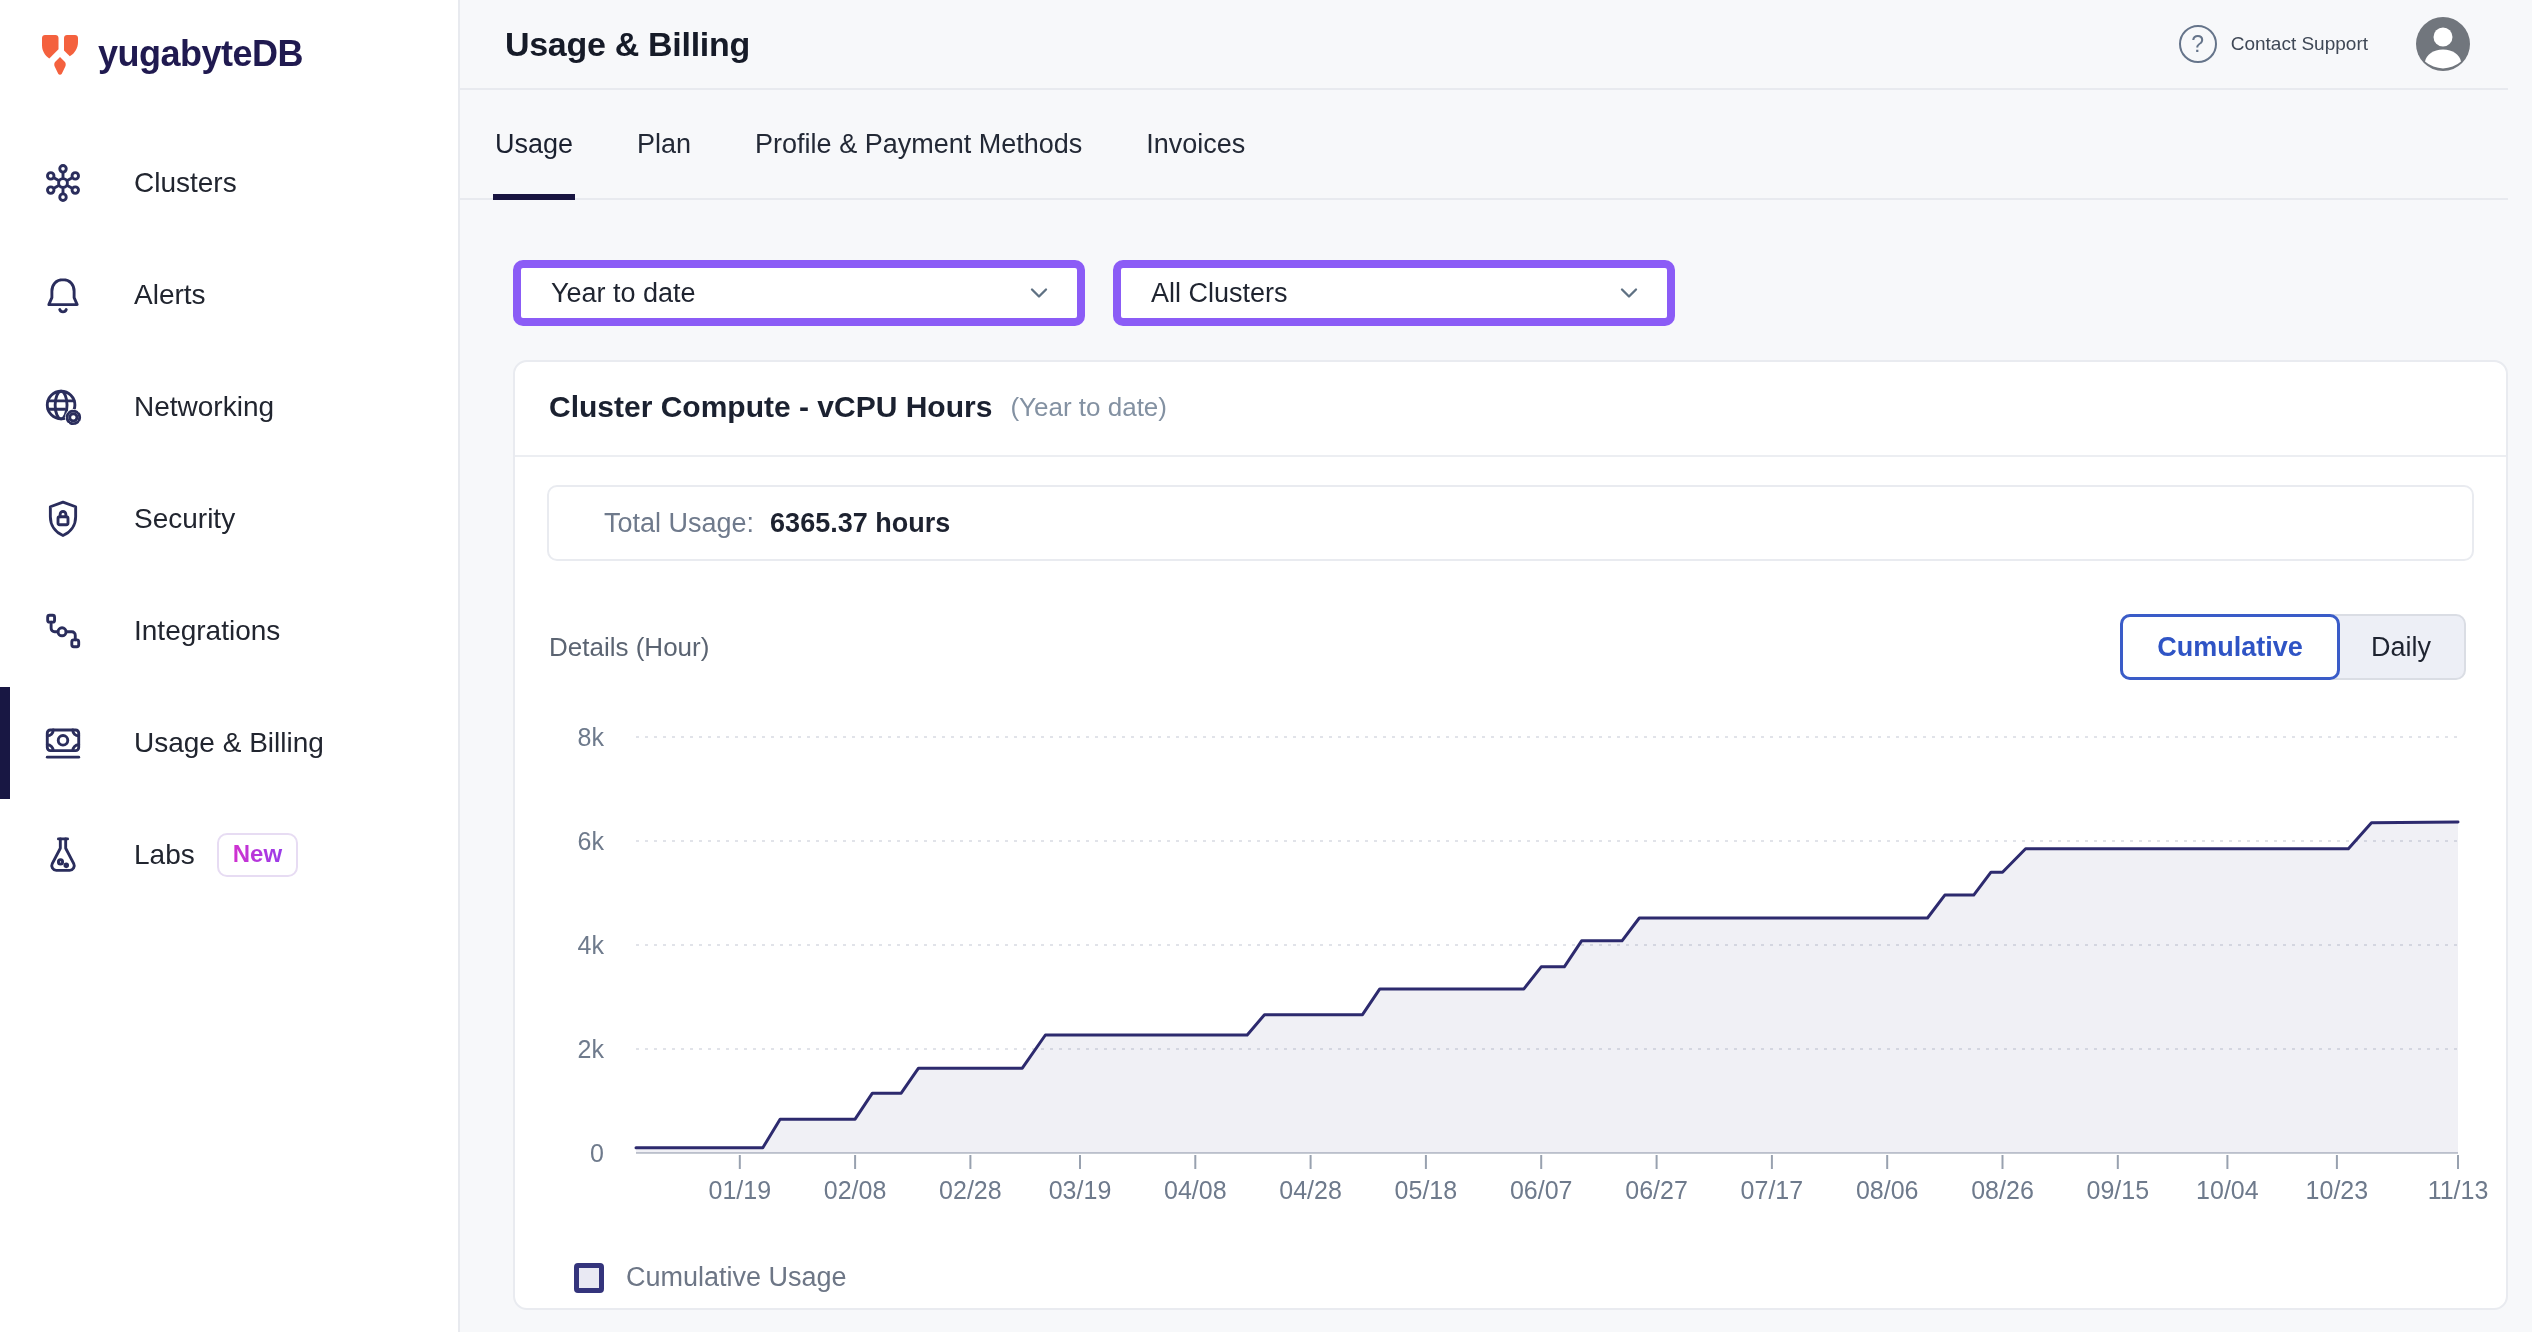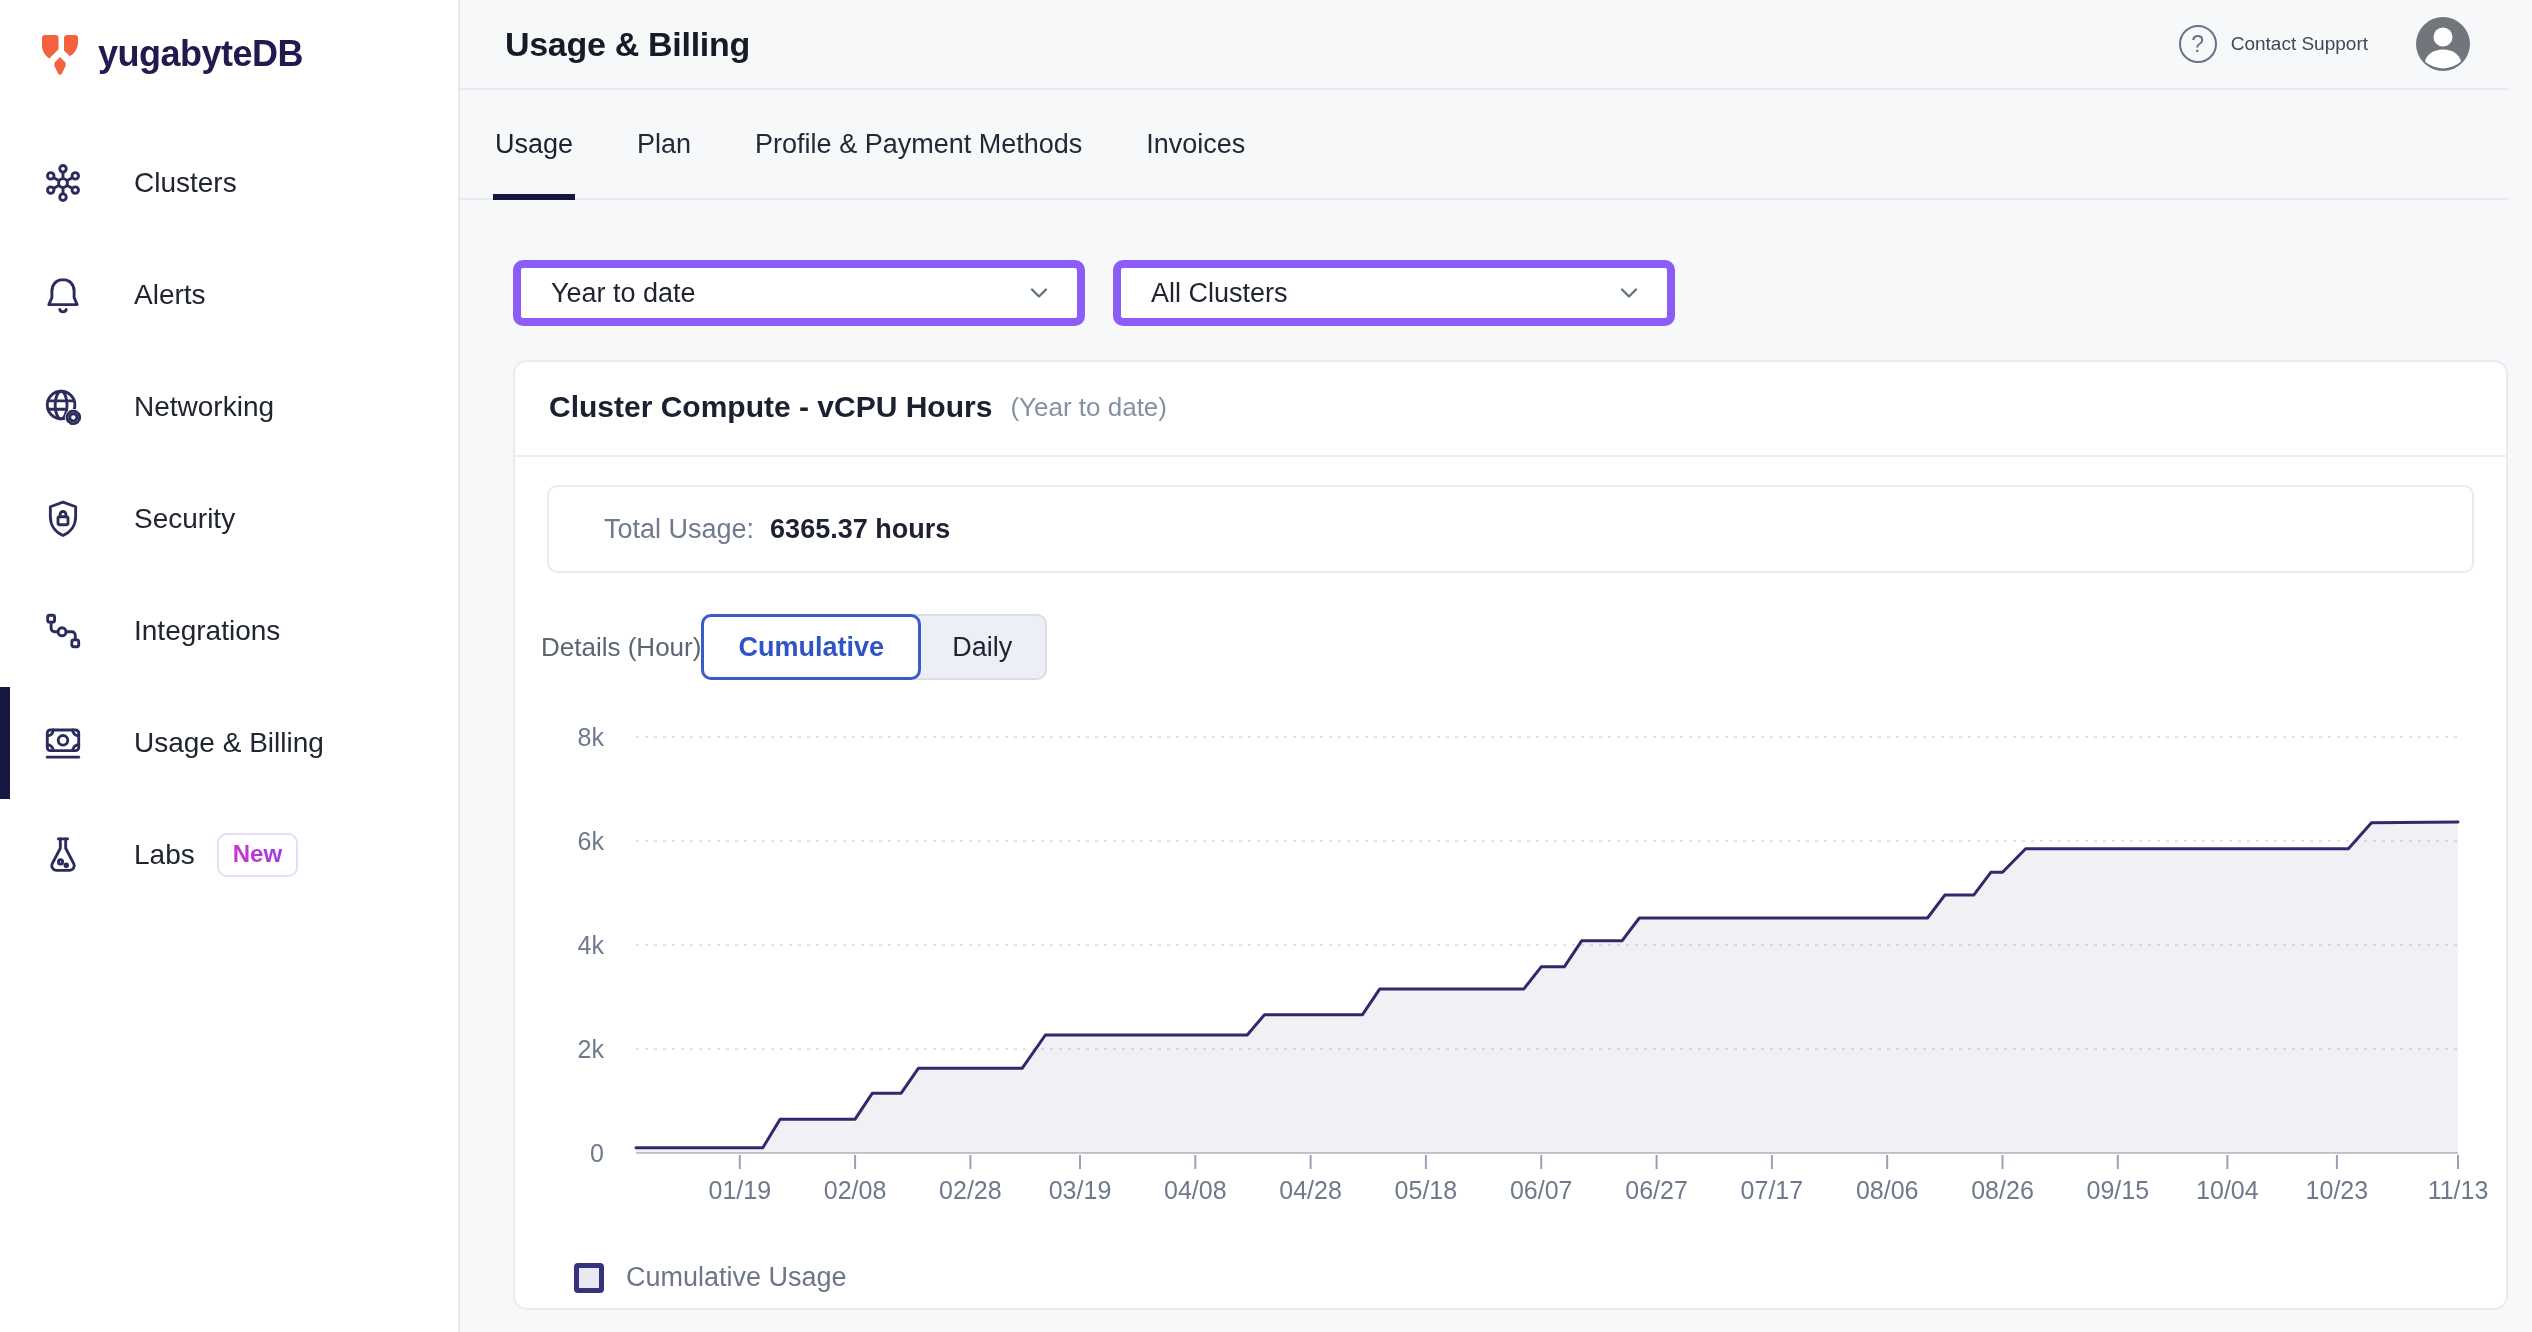--- a/index.html
+++ b/index.html
@@ -43,25 +43,25 @@
   .dropdown.period { width:572px; }
   .dropdown.cluster { width:562px; }
   .chev { width:28px; height:28px; stroke:#5f7183; fill:none; stroke-width:2; stroke-linecap:round; stroke-linejoin:round; }
 
   
   .card { position:relative; margin:34px 0 0 53px; height:950px; background:#fff; border:2px solid #e9ebf0; border-radius:14px; }
   .card-head { position:absolute; left:34px; top:28px; display:flex; align-items:center; }
   .card-title { font-size:30px; font-weight:700; color:#1b2130; }
   .card-subtitle { margin-left:18px; font-size:26px; color:#8391a2; }
   .card-divider { position:absolute; left:0; right:0; top:93px; border-top:2px solid #eceef2; }
-  .total-box { position:absolute; left:32px; right:32px; top:123px; height:88px; border:2px solid #e9ebf0; border-radius:10px;
+  .total-box { position:absolute; left:32px; right:32px; top:123px; height:76px; border:2px solid #e9ebf0; border-radius:10px;
     display:flex; align-items:center; padding-left:55px; }
   .total-label { font-size:27px; color:#6f7a8c; }
   .total-value { margin-left:16px; font-size:27px; font-weight:700; color:#1d2230; }
-  .details-row { position:absolute; left:26px; right:40px; top:252px; height:66px; display:flex; align-items:center; }
+  .details-row { position:absolute; left:34px; right:40px; top:252px; height:66px; display:flex; align-items:center; justify-content:space-between; }
   .details-label { font-size:26px; color:#5b6472; }
   .toggle { display:flex; height:66px; border-radius:10px; background:#edeff6; border:2px solid #dadde4; cursor:pointer; }
   .toggle-opt { display:flex; align-items:center; justify-content:center; font-size:27px; color:#1e2330; }
   .toggle-opt.first { width:220px; }
   .toggle-opt.second { width:126px; }
   .toggle-opt.selected { background:#fff; border:3px solid #3a5cc8; border-radius:10px; margin:-2px; color:#2f54c5; font-weight:700; }
 
   .chart-wrap { position:absolute; left:47px; top:338px; width:1940px; height:510px; }
   .ylab, .xlab { font-family:"Liberation Sans", sans-serif; font-size:25px; fill:#6e7a8c; }
   .gridline { stroke:#e1e3e9; stroke-width:2; stroke-dasharray:3 6; }

